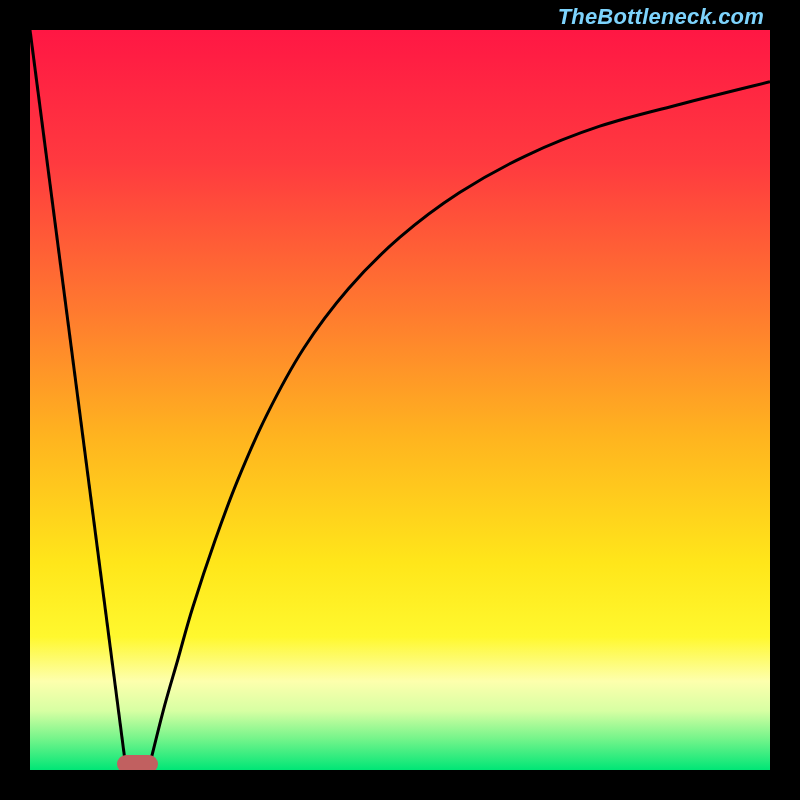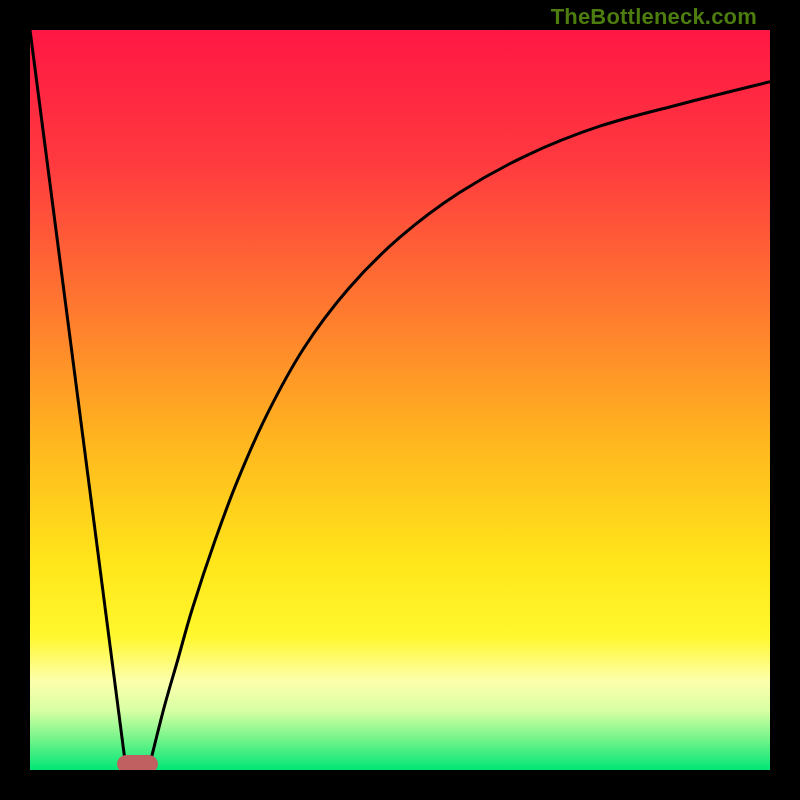--- a/index.html
+++ b/index.html
@@ -30,26 +30,27 @@
   .gradient {
     position: absolute;
     left: 0;
     top: 0;
     width: 100%;
     height: 100%;
   }
   .watermark {
     position: absolute;
     top: 4px;
-    right: 43px;
-    color: #4d7c0f;
+    right: 36px;
+    color: #7dd3fc;
     font-size: 22px;
     font-weight: 600;
     letter-spacing: 0.2px;
     user-select: none;
+    font-style: italic;
   }
   svg.curves {
     position: absolute;
     left: 0;
     top: 0;
     width: 100%;
     height: 100%;
   }
   .blob {
     position: absolute;

